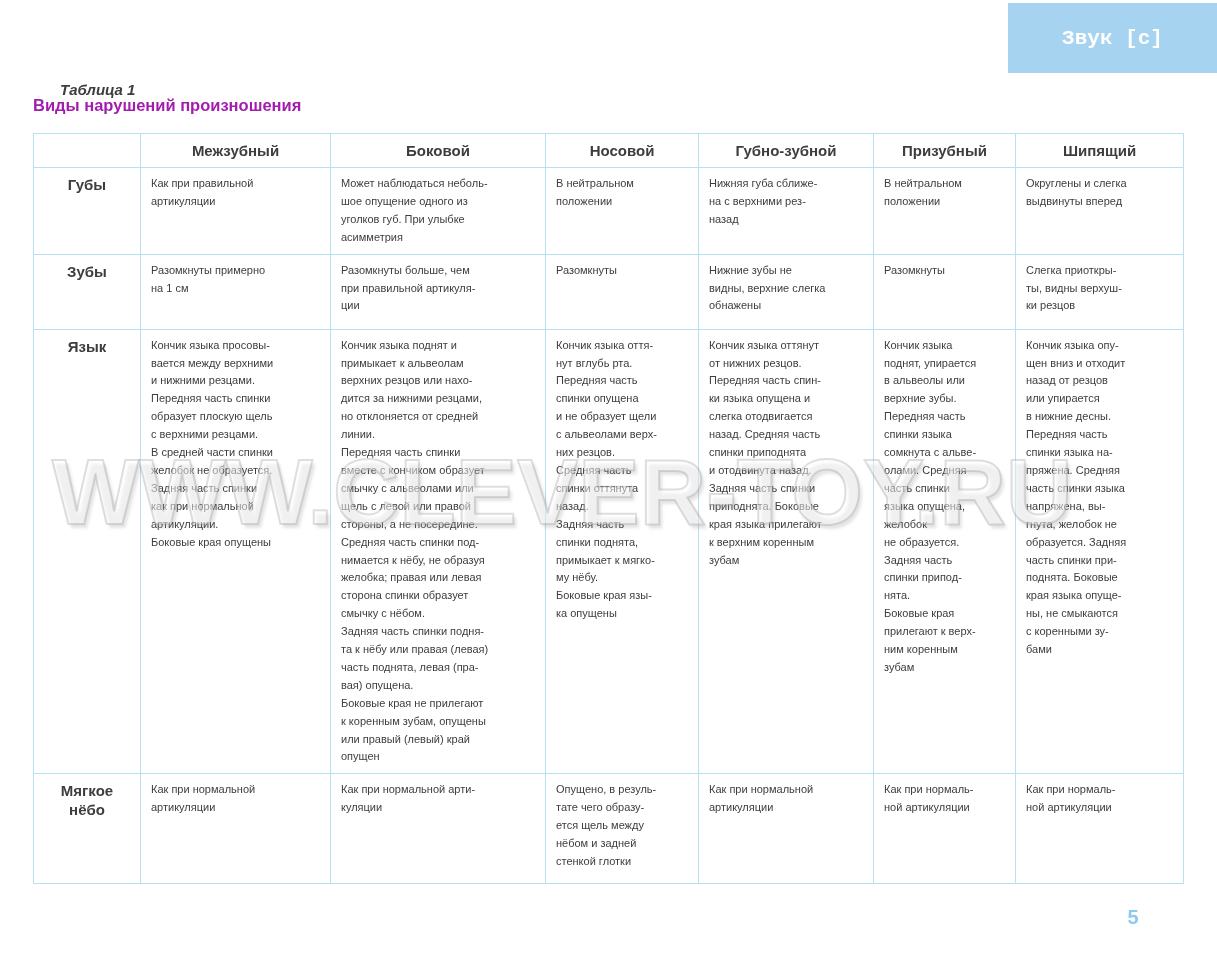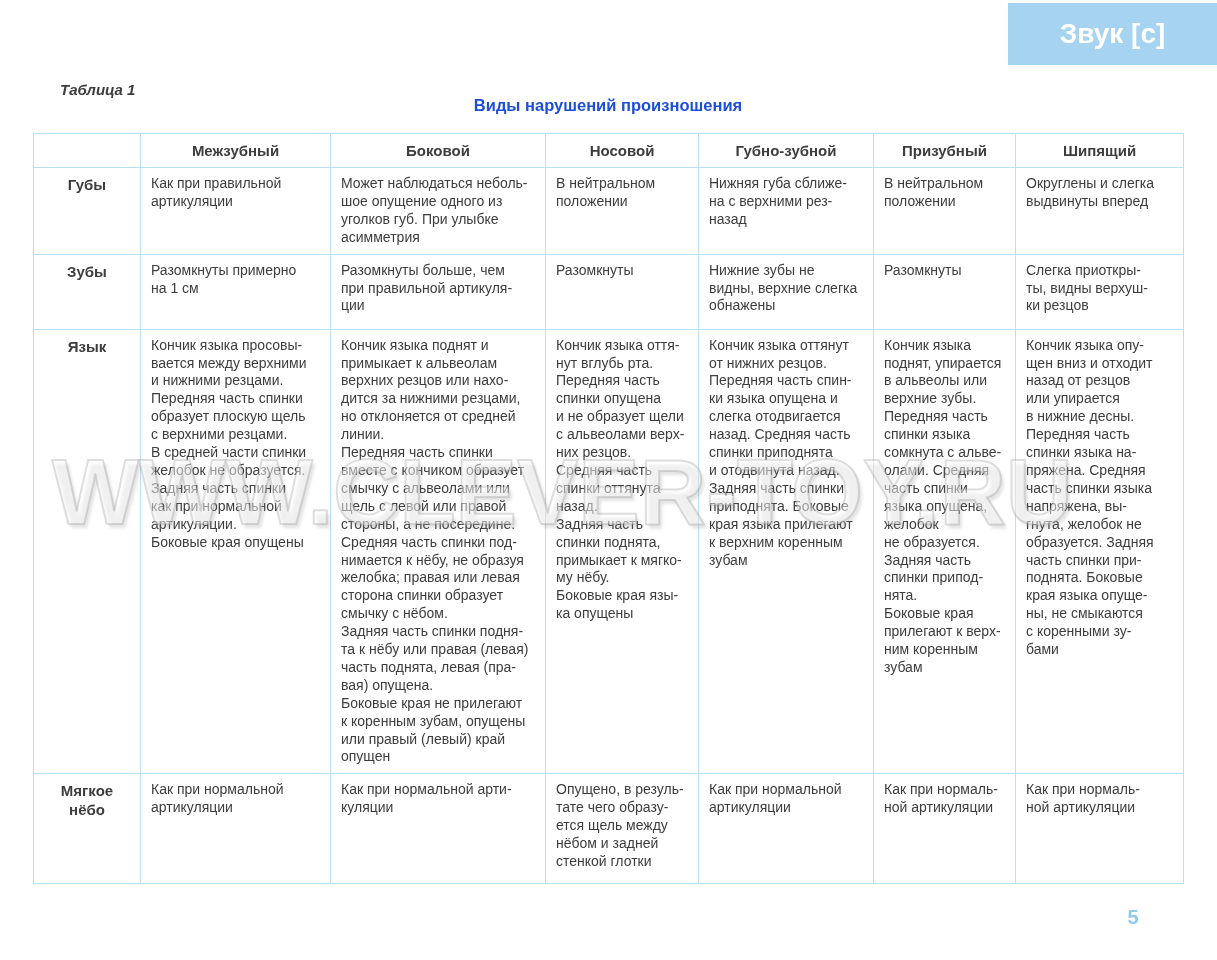--- a/index.html
+++ b/index.html
@@ -13,61 +13,62 @@
     width: 1217px;
     height: 960px;
     background: #ffffff;
     overflow: hidden;
   }
   .sound-tab {
     position: absolute;
     left: 1008px;
     top: 3px;
     width: 209px;
-    height: 62px;
+    height: 70px;
     background: var(--tab-bg, #a6d3f0);
     color: var(--tab-text, #ffffff);
-    font-size: 28px;
+    font-size: 21px;
     font-weight: bold;
     display: flex;
     align-items: center;
     justify-content: center;
+    font-family: Liberation Mono, monospace;
   }
   .caption {
     position: absolute;
     left: 60px;
     top: 70px;
     font-size: 15px;
     font-weight: bold;
     font-style: italic;
     color: var(--text, #3d3d3d);
     margin-top: 11px;
   }
   .doc-title {
     position: absolute;
     left: 33px;
     top: 96px;
     width: 1150px;
-    text-align: center;
+    text-align: left;
     font-size: 16.5px;
     font-weight: bold;
-    color: #1d4ed8;
+    color: #a21caf;
   }
   .artic-table {
     position: absolute;
     left: 33px;
     top: 133px;
     width: 1150px;
     border-collapse: collapse;
     table-layout: fixed;
   }
   .artic-table th, .artic-table td {
     border: 1px solid var(--table-border, #b9dff2);
     color: var(--text, #3d3d3d);
-    font-size: 14px;
+    font-size: 11px;
     line-height: 17.9px;
     padding: 7px 10px;
     vertical-align: top;
     text-align: left;
     white-space: pre-line;
     overflow: hidden;
   }
   .artic-table thead th {
     font-size: 15px;
     font-weight: bold;

